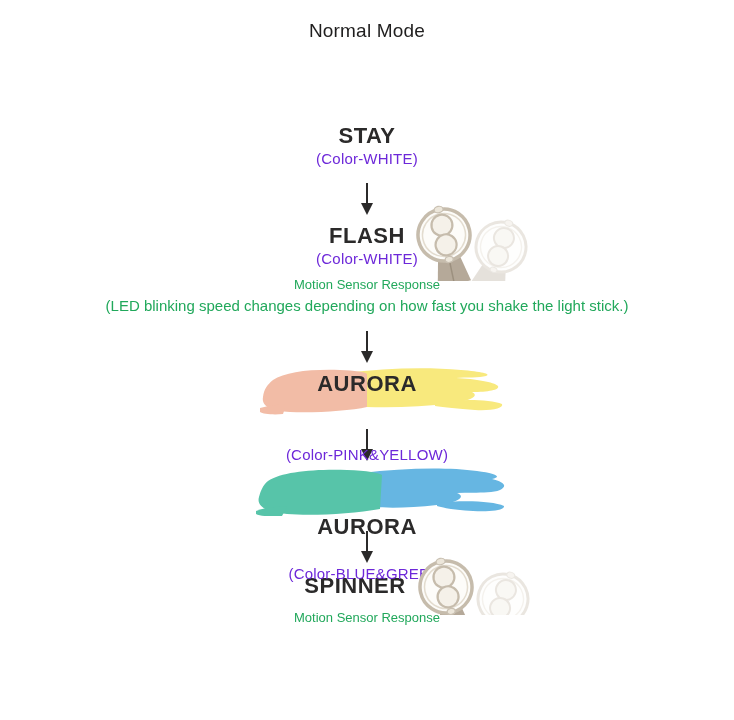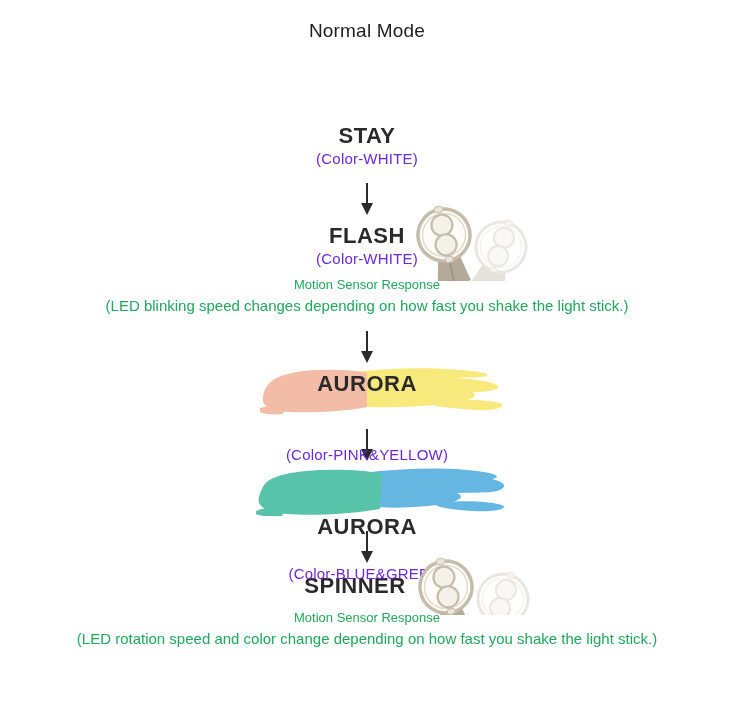--- a/index.html
+++ b/index.html
@@ -106,15 +106,14 @@
 
   <svg class="arrow" style="top:530px" width="18" height="34" viewBox="0 0 18 34">
       <use href="#arrow-graphic"></use>
     </svg>
 
   <svg class="sticks" style="left:406px;top:553px" width="140" height="62" viewBox="0 0 140 62">
       <use href="#lightstick-graphic"></use>
     </svg>
   <div class="centered step-name" style="top:573px;transform:translateX(-12px)">SPINNER</div>
   <div class="centered note-title" style="top:610px">Motion Sensor Response</div>
-  <div class="centered note-body" style="top:630px"><span>(LED rotation speed and color change depending on how fast you shake the light stick.)</span></div>
 
 </div>
 
 </body></html>

